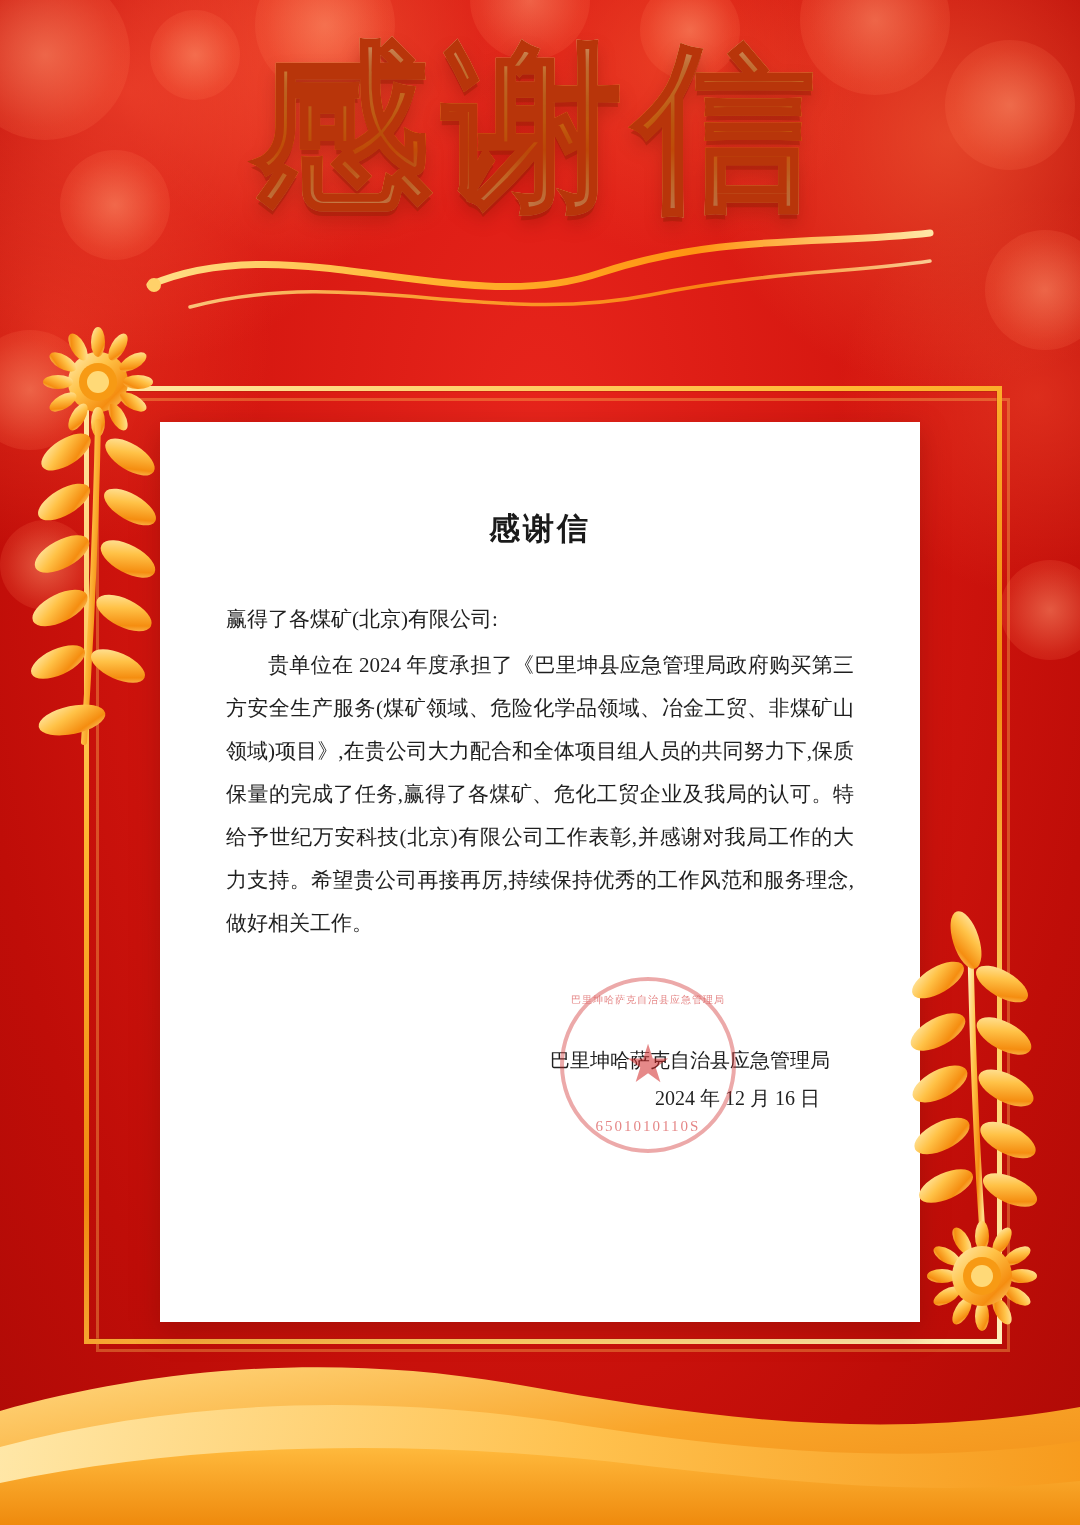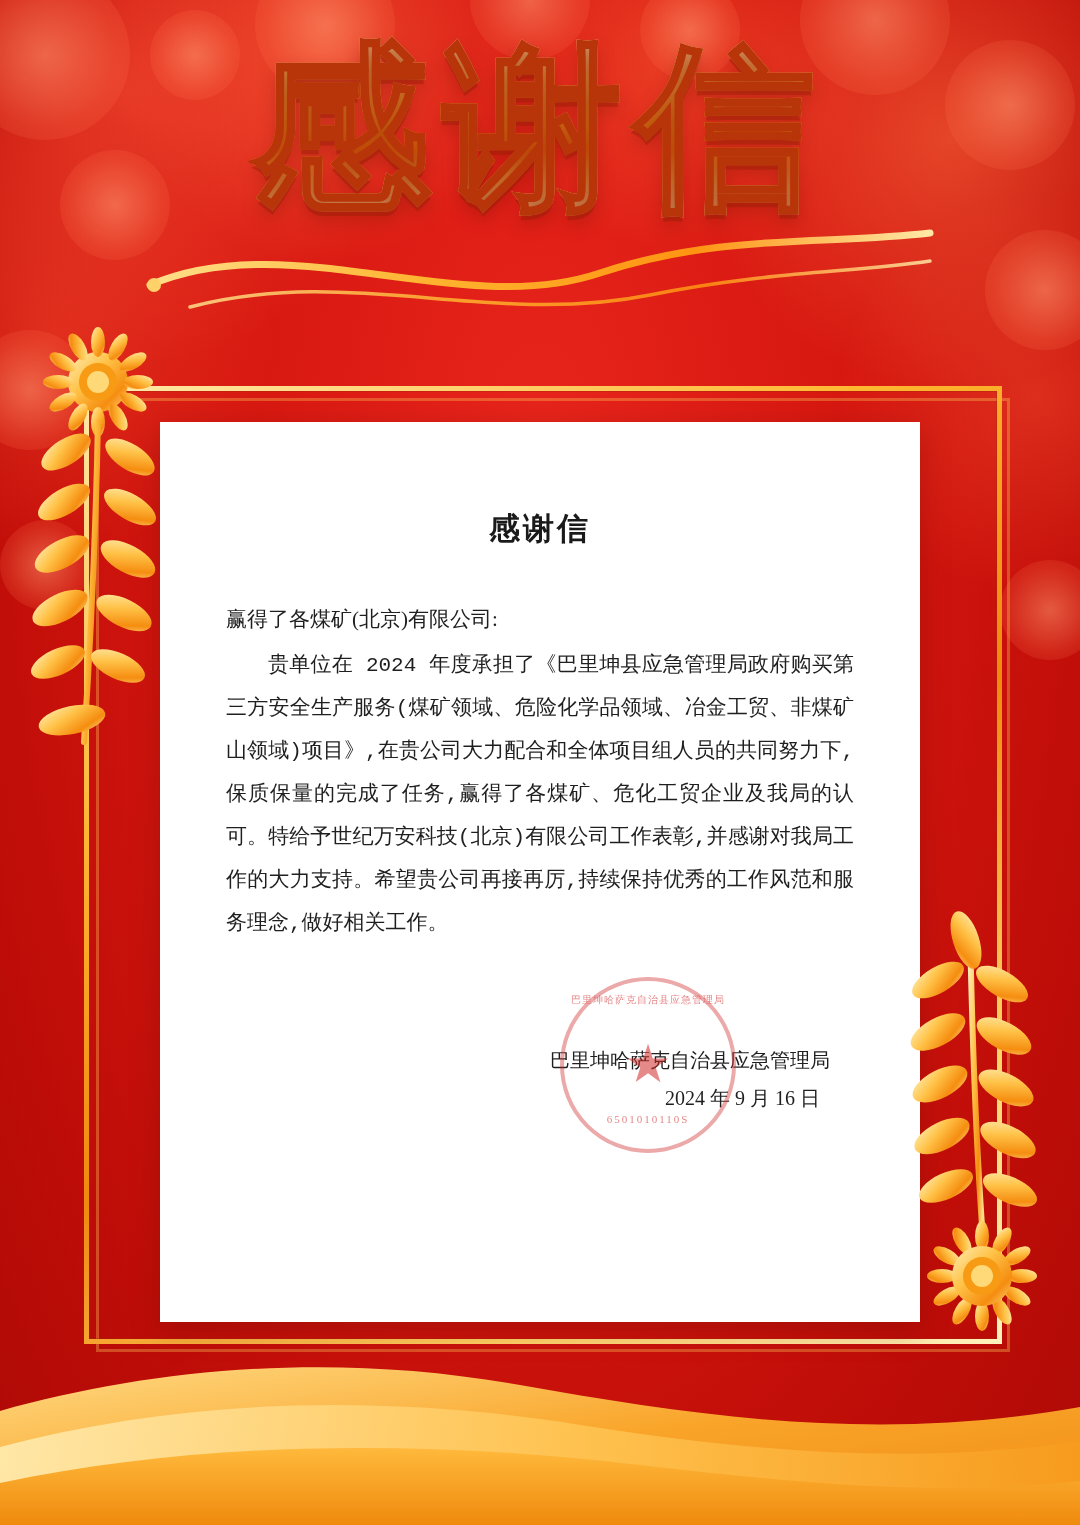--- a/index.html
+++ b/index.html
@@ -112,21 +112,20 @@
     color: #1f1f1f;
     line-height: 1.9;
     margin-bottom: 4px;
   }
   .body-text {
     font-size: 21px;
     color: #1f1f1f;
     line-height: 2.05;
     text-align: justify;
     text-indent: 2em;
-    font-family: Liberation Mono, monospace;
   }
   .sign-block {
     margin-top: 96px;
     text-align: right;
     position: relative;
   }
   .sign-org {
     font-size: 20px;
     color: #1f1f1f;
     line-height: 1.9;
@@ -164,21 +163,21 @@
   .seal .seal-top, .seal .seal-bottom {
     position: absolute;
     left: 0;
     width: 100%;
     text-align: center;
     font-size: 10px;
     color: rgba(208,38,38,0.78);
     letter-spacing: 1px;
   }
   .seal .seal-top { top: 12px; }
-  .seal .seal-bottom { bottom: 24px; font-size: 11px; letter-spacing: 2px; }
+  .seal .seal-bottom { bottom: 14px; font-size: 15px; letter-spacing: 2px; }
 
   
   .orn {
     position: absolute;
     z-index: 5;
     pointer-events: none;
   }
   .orn-left { left: 18px; top: 322px; width: 160px; height: 450px; }
   .orn-right { right: 30px; top: 908px; width: 160px; height: 430px; }
 
@@ -331,21 +330,21 @@
     <div class="salutation">赢得了各煤矿(北京)有限公司:</div>
     <div class="body-text">贵单位在 2024 年度承担了《巴里坤县应急管理局政府购买第三方安全生产服务(煤矿领域、危险化学品领域、冶金工贸、非煤矿山领域)项目》,在贵公司大力配合和全体项目组人员的共同努力下,保质保量的完成了任务,赢得了各煤矿、危化工贸企业及我局的认可。特给予世纪万安科技(北京)有限公司工作表彰,并感谢对我局工作的大力支持。希望贵公司再接再厉,持续保持优秀的工作风范和服务理念,做好相关工作。</div>
 
     <div class="sign-block">
       <div class="seal">
         <div class="seal-top">巴里坤哈萨克自治县应急管理局</div>
         <div class="star">★</div>
         <div class="seal-bottom">6501010110S</div>
       </div>
       <div class="sign-org">巴里坤哈萨克自治县应急管理局</div>
-      <div class="sign-date">2024 年 9 月 16 日</div>
+      <div class="sign-date">2024 年 12 月 16 日</div>
     </div>
   </div>
 
   <svg class="dunes" viewBox="0 0 1080 210" preserveAspectRatio="none">
     <defs>
       <linearGradient id="dune1" x1="0" y1="0" x2="1" y2="1">
         <stop offset="0%" stop-color="#ffd982"></stop>
         <stop offset="50%" stop-color="#f9a52a"></stop>
         <stop offset="100%" stop-color="#f08a12"></stop>
       </linearGradient>

